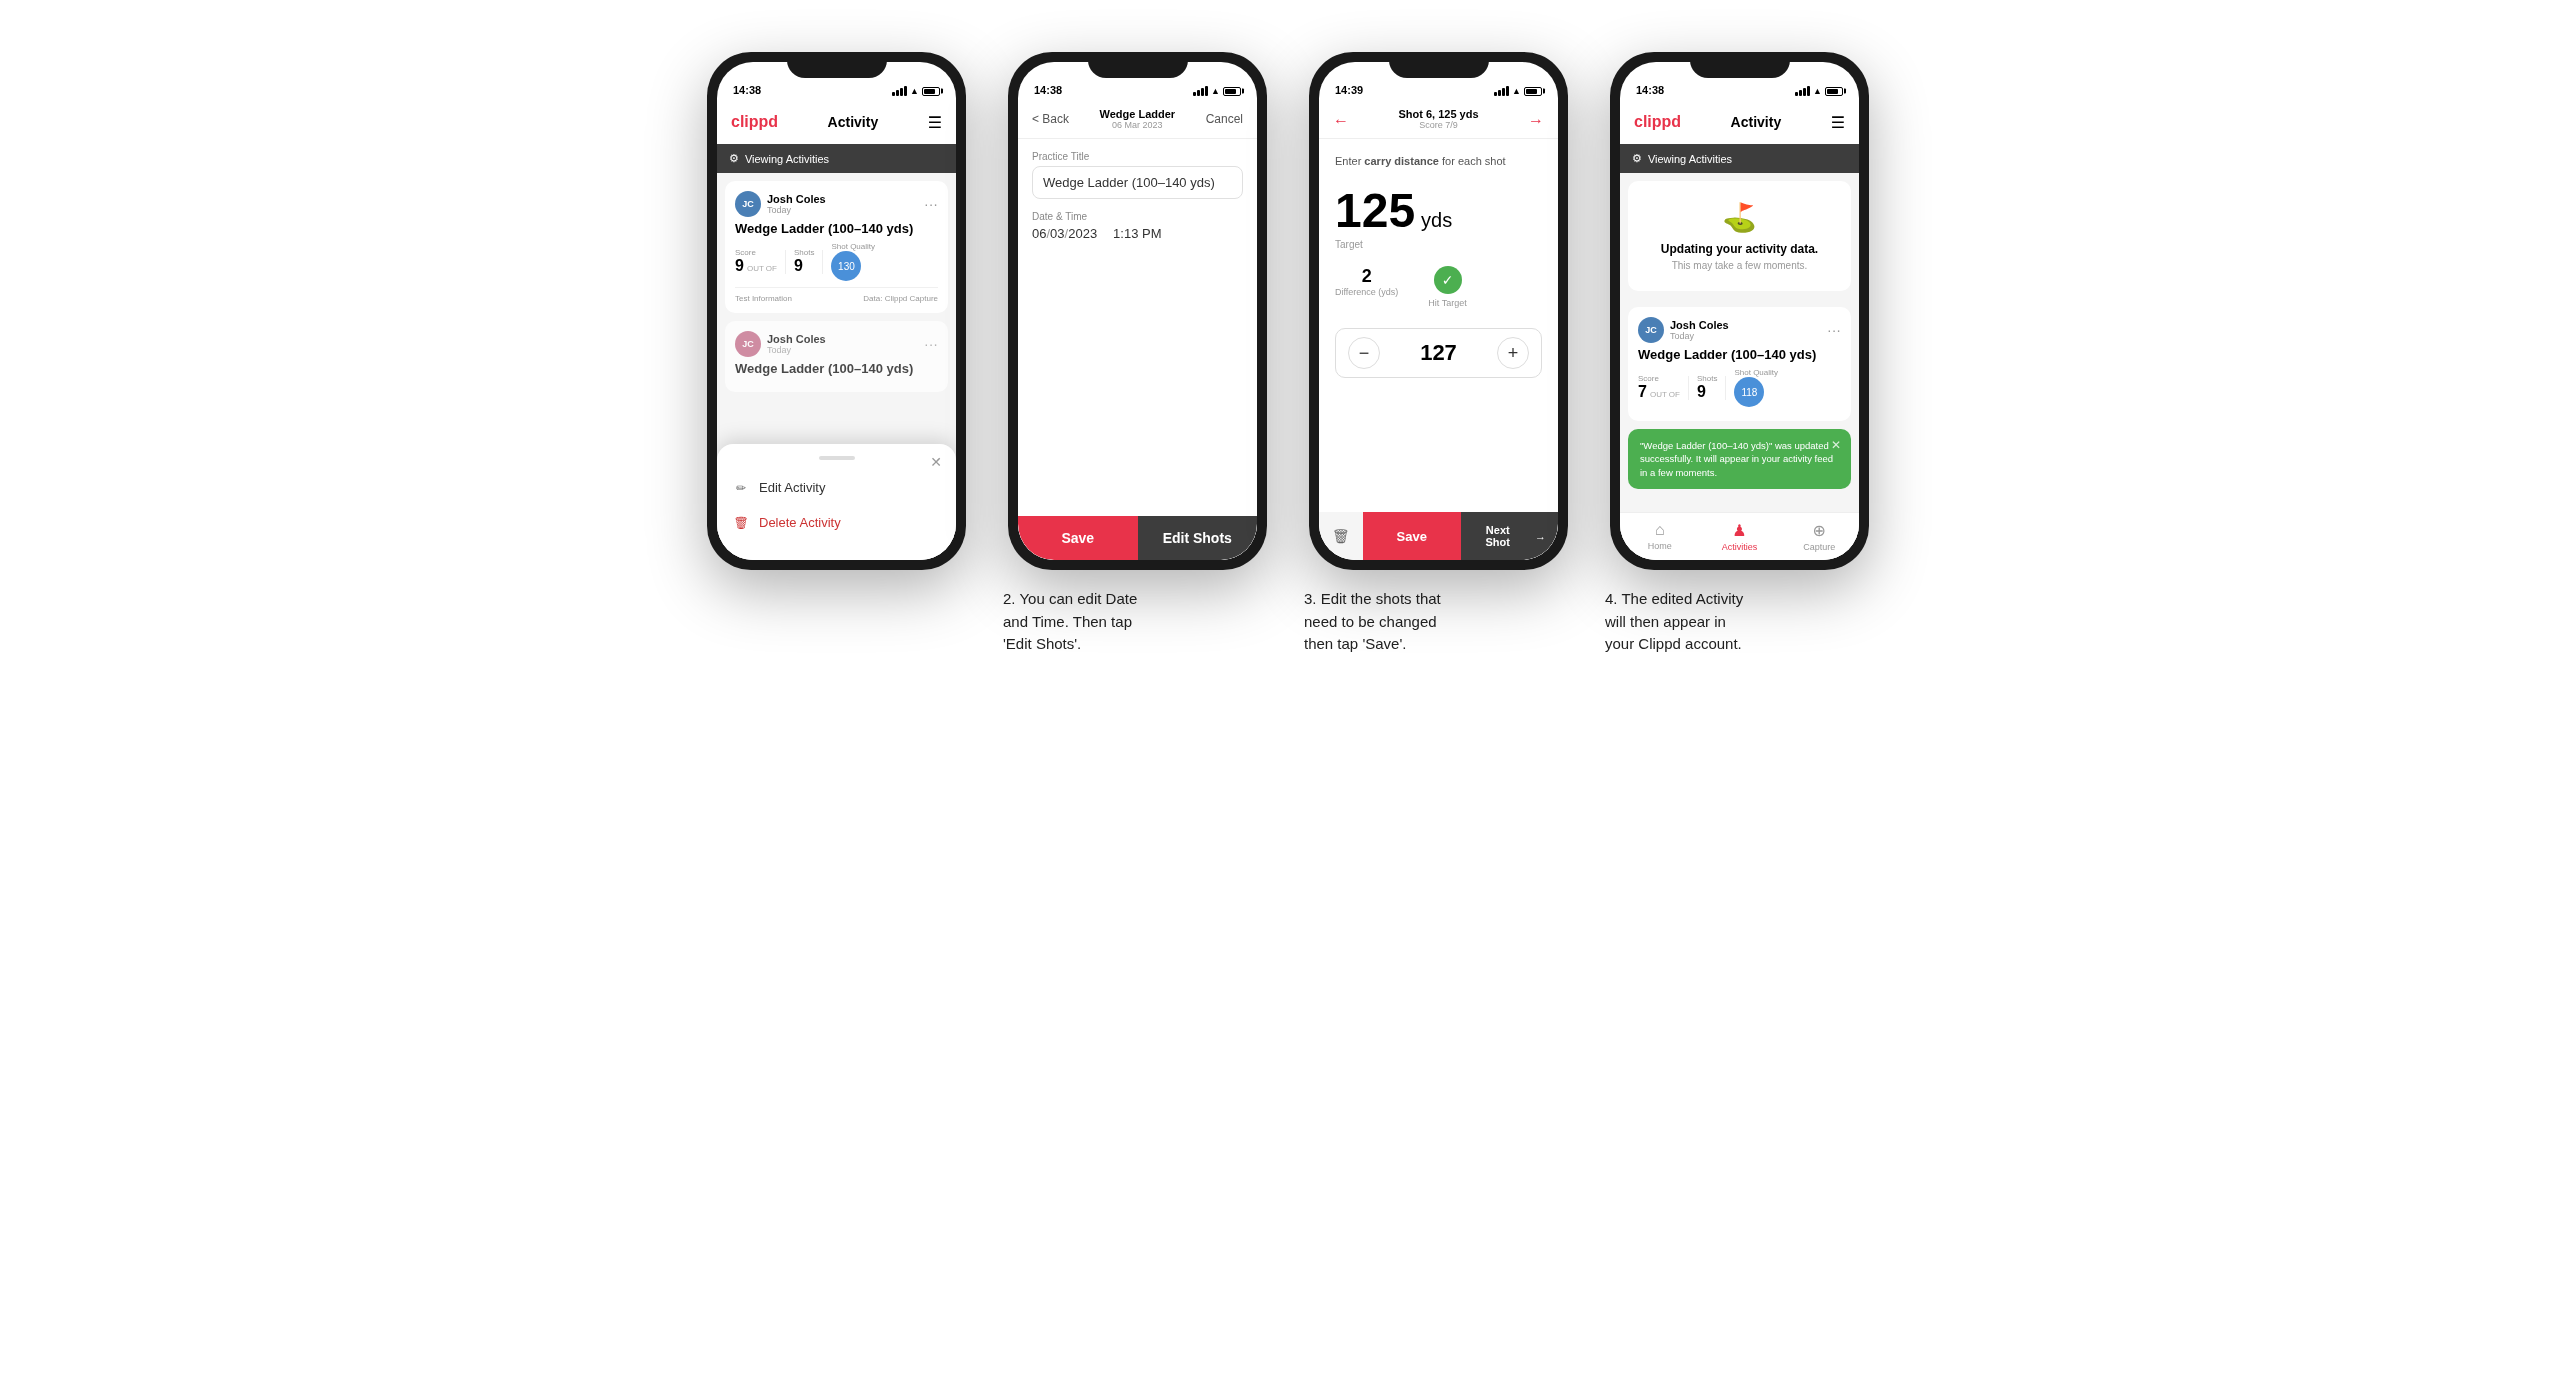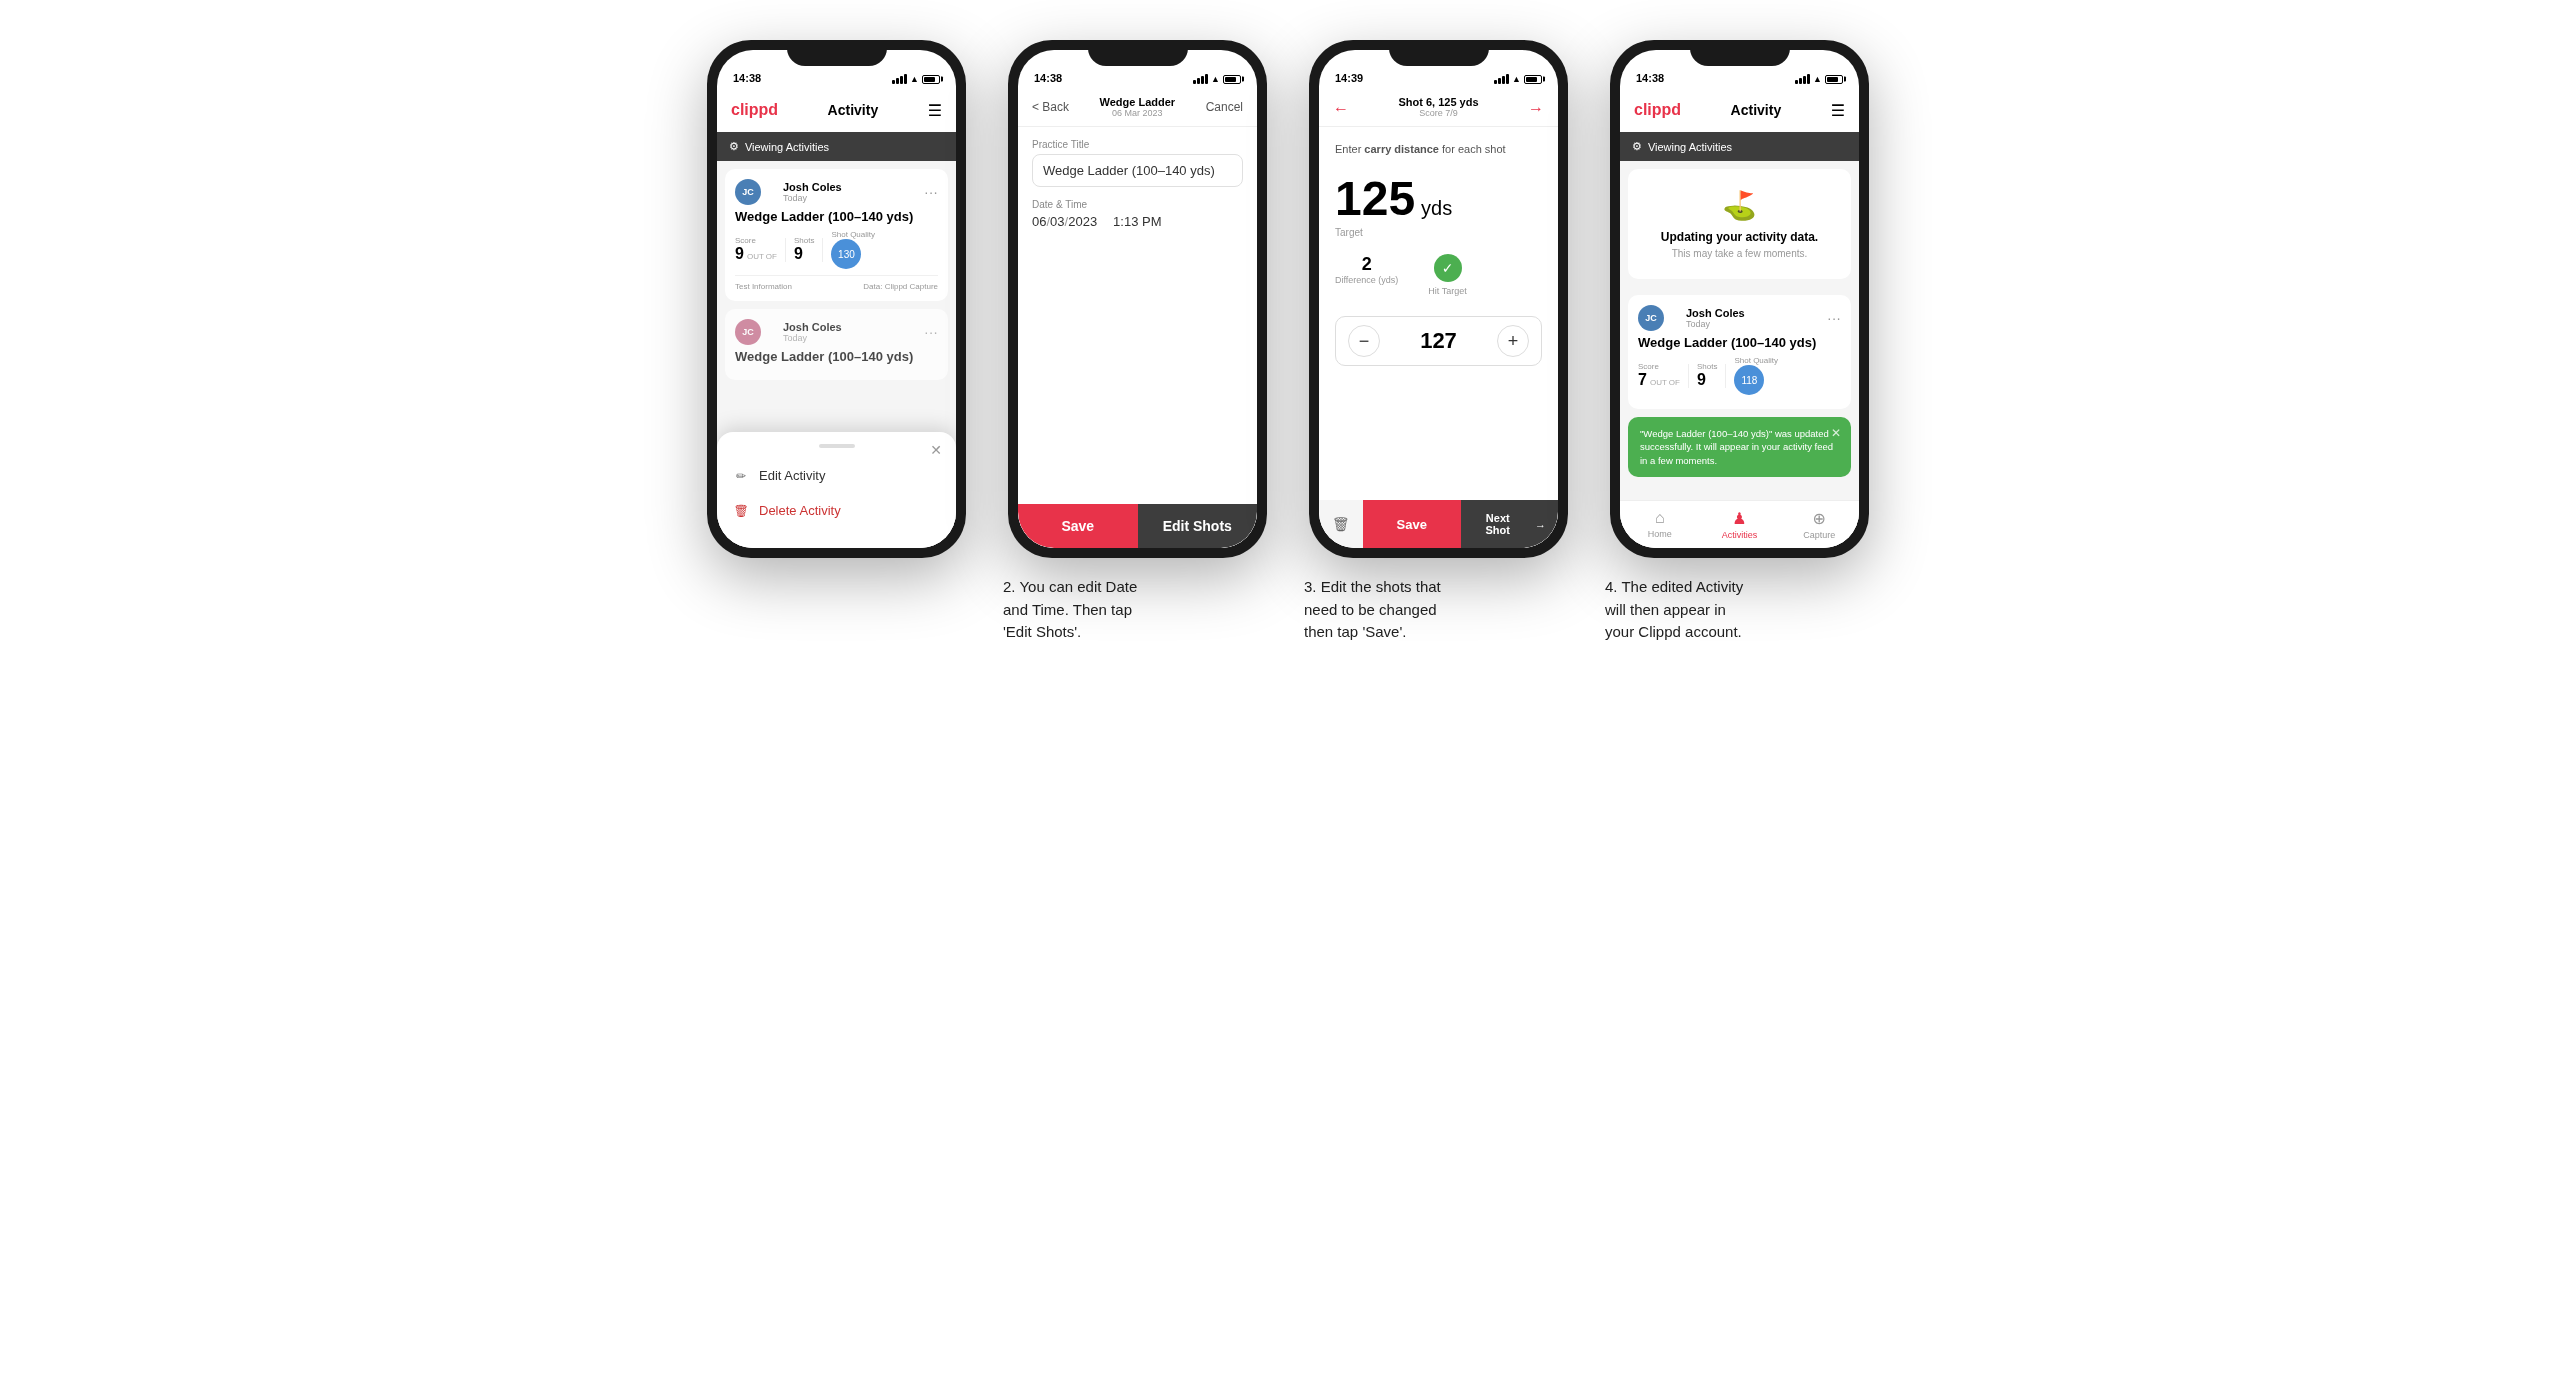--- a/index.html
+++ b/index.html
@@ -17,20 +17,21 @@
       gap: 32px;
       align-items: flex-start;
       justify-content: center;
       flex-wrap: wrap;
     }
     .phone-container {
       display: flex;
       flex-direction: column;
       align-items: center;
       width: 269px;
+      margin-top: 12px;
     }
     .phone {
       width: 259px;
       height: 518px;
       background: #1a1a1a;
       border-radius: 44px;
       padding: 10px;
       position: relative;
       box-shadow: 0 20px 60px rgba(0,0,0,0.3);
     }
@@ -136,21 +137,21 @@
     .avatar {
       width: 26px; height: 26px;
       border-radius: 50%;
       background: #ccc;
       font-size: 9px;
       display: flex; align-items: center; justify-content: center;
       color: #fff; font-weight: 700;
     }
     .avatar.blue { background: #4a7fb5; }
     .avatar.pink { background: #c06080; }
-    .card-user { display: flex; align-items: center; gap: 22px; }
+    .card-user { display: flex; align-items: center; gap: 6px; }
     .user-name { font-size: 11px; font-weight: 700; }
     .user-date { font-size: 9px; color: #999; }
     .dots-btn { font-size: 14px; color: #999; }
     .card-title { font-size: 13px; font-weight: 700; margin-bottom: 6px; }
     .stat-group { display: flex; flex-direction: column; }
     .stat-label { font-size: 8px; color: #999; }
     .stat-value { font-size: 16px; font-weight: 800; }
     .shot-quality-badge {
       background: #4a90d9;
       color: #fff;

